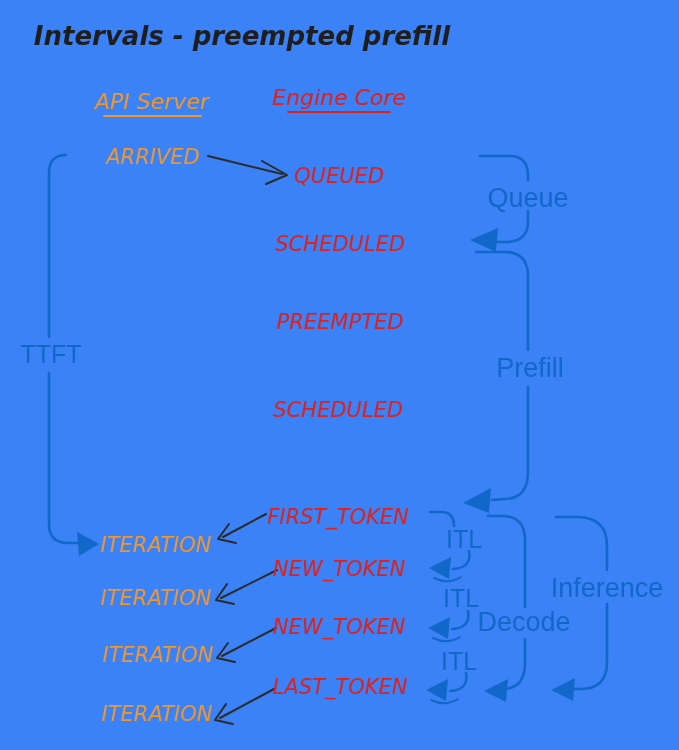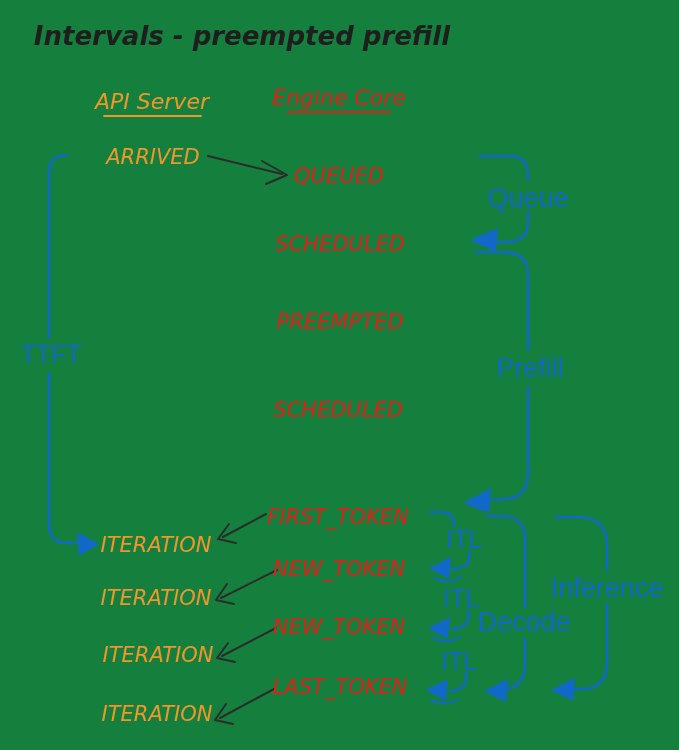--- a/index.html
+++ b/index.html
@@ -1,19 +1,19 @@
 <!DOCTYPE html>
 <html><head>
 <meta charset="utf-8">
 <style>
   html,body{margin:0;padding:0;background:#ffffff;}
   .canvas{
     position:relative;
     width:679px;height:750px;
-    background:#15803d;
+    background:#3b82f6;
     overflow:hidden;
   }
   svg{display:block;}
   
   .hand{
     font-family:"DejaVu Sans", sans-serif;
     font-style:italic;
   }
   .hand-bold{
     font-family:"DejaVu Sans", sans-serif;

